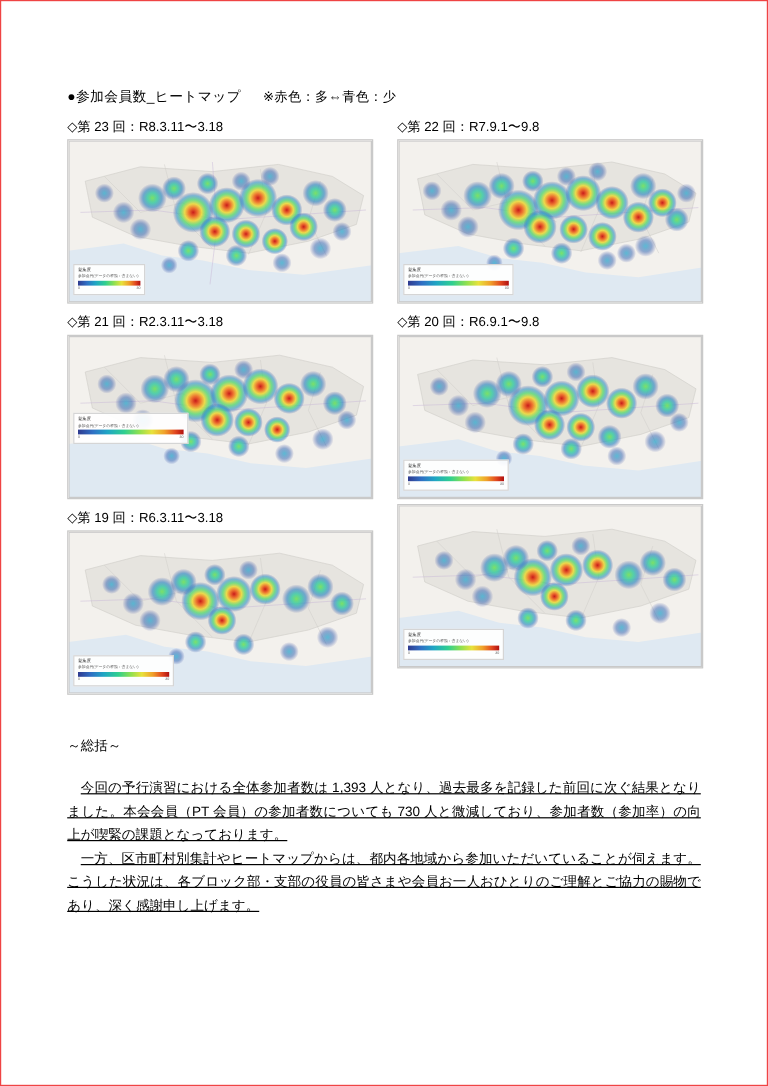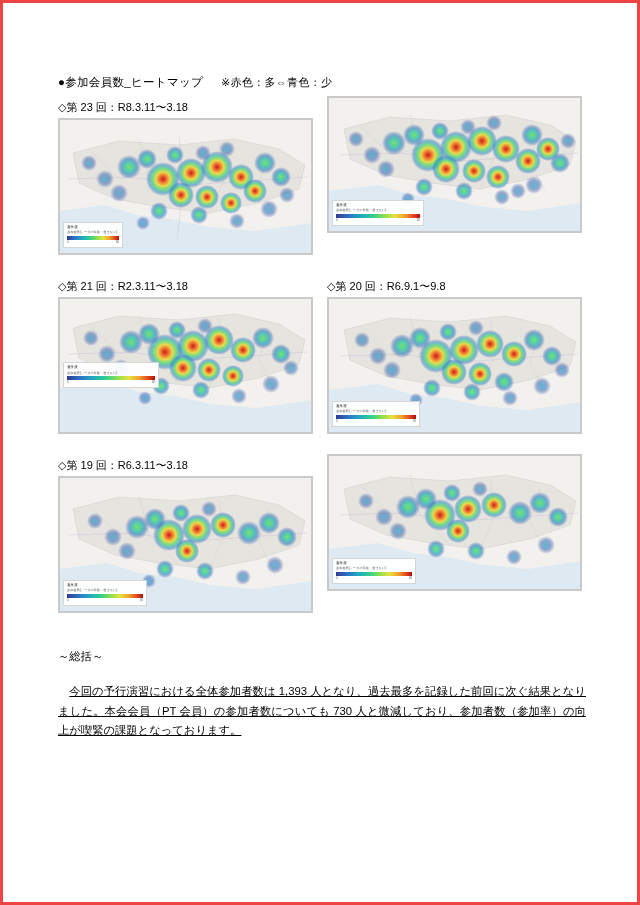--- a/index.html
+++ b/index.html
@@ -9,21 +9,21 @@
   }
   body {
     font-family: "Liberation Sans", "DejaVu Sans", sans-serif;
   }
   .page {
     width: 640px;
     height: 905px;
     background: #ffffff;
     box-sizing: border-box;
     position: relative;
-    border: 3px solid #ef4444;
+    border: 1px solid #ef4444;
     overflow: hidden;
   }
   .content {
     position: absolute;
     left: 55px;
     top: 72px;
     width: 528px;
   }
   .doc-heading {
     font-size: 11.5px;
@@ -34,21 +34,20 @@
   }
   .doc-heading .legend-note {
     margin-left: 18px;
     font-size: 11px;
   }
   .map-grid {
     display: grid;
     grid-template-columns: 253px 253px;
     column-gap: 22px;
     row-gap: 0px;
-    gap: 16px;
   }
   .map-cell {
     margin-bottom: 4px;
   }
   .map-caption {
     font-size: 11px;
     color: #000;
     margin: 4px 0 3px 0;
     white-space: nowrap;
   }
@@ -204,20 +203,21 @@
             <div class="legend-bar"></div>
             <div class="legend-ticks">
               <span>0</span>
               <span>30</span>
             </div>
           </div>
         </div>
       </div>
 
       <div class="map-cell">
+        <div class="map-caption">◇第 22 回：R7.9.1〜9.8</div>
         <div class="map-frame">
           <svg class="map-svg" viewBox="0 0 253 135">
             <rect x="0" y="0" width="253" height="135" fill="#f3f1ed"></rect>
             <path d="M0,94 L50,88 L84,98 L120,102 L156,110 L200,114 L253,106 L253,135 L0,135 Z" fill="#dfe9f2"></path>
             <path d="M16,32 L62,20 L122,24 L178,18 L222,28 L248,44 L242,68 L202,82 L152,92 L102,86 L58,78 L22,62 Z" fill="#e6e4df" stroke="#cfcdc8" stroke-width="0.5"></path>
             <g stroke="#cfcdc8" stroke-width="0.4" fill="none">
               <path d="M32,28 L62,58 L97,50 L132,68"></path>
               <path d="M82,18 L92,58 L122,88"></path>
               <path d="M162,22 L167,58 L152,93"></path>
               <path d="M212,32 L202,64 L217,94"></path>
@@ -473,16 +473,17 @@
             </div>
           </div>
         </div>
       </div>
 
     </div>
 
     <div class="summary">
       <div class="sum-title">～総括～</div>
       <p>今回の予行演習における全体参加者数は 1,393 人となり、過去最多を記録した前回に次ぐ結果となりました。本会会員（PT 会員）の参加者数についても 730 人と微減しており、参加者数（参加率）の向上が喫緊の課題となっております。</p>
+      <p>一方、区市町村別集計やヒートマップからは、都内各地域から参加いただいていることが伺えます。こうした状況は、各ブロック部・支部の役員の皆さまや会員お一人おひとりのご理解とご協力の賜物であり、深く感謝申し上げます。</p>
     </div>
 
   </div>
 </div>
 
 </body></html>

